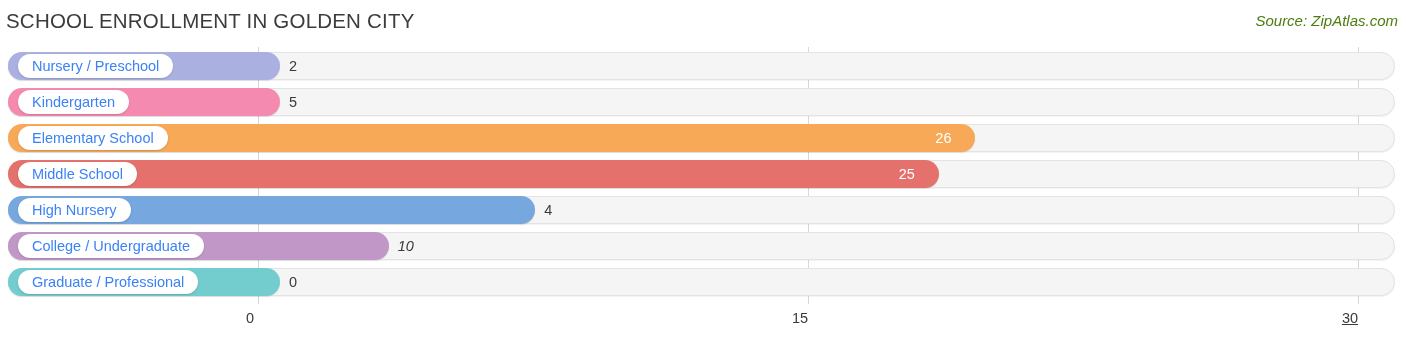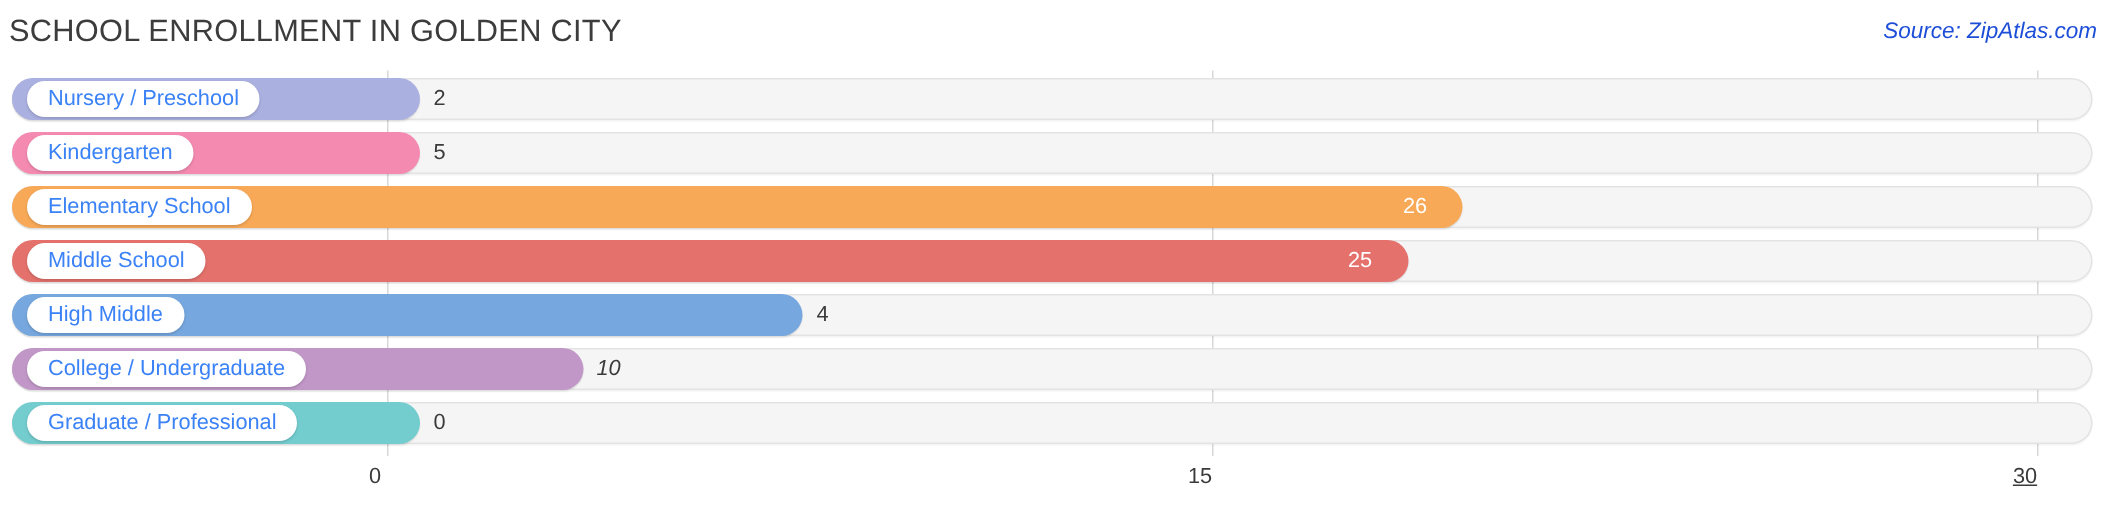--- a/index.html
+++ b/index.html
@@ -30,21 +30,21 @@
     color: #3c3c3c;
     font-weight: 400;
     white-space: nowrap;
   }
   #source-note {
     position: absolute;
     right: 8px;
     top: 12px;
     font-size: 15px;
     font-style: italic;
-    color: #1d4ed8;
+    color: #4d7c0f;
     white-space: nowrap;
   }
 
   
   #plot-area {
     position: absolute;
     left: 0;
     top: 47px;
     width: 1406px;
     height: 257px;
@@ -173,21 +173,21 @@
         </div>
         <div class="bar-row" style="top: 113px;">
           <div class="bar-track"></div>
           <div class="bar-fill" style="width: 930.667px; background: rgb(228, 113, 108);"></div>
           <div class="bar-label">Middle School</div>
           <div class="bar-value inside" style="left: 890.667px;">25</div>
         </div>
         <div class="bar-row" style="top: 149px;">
           <div class="bar-track"></div>
           <div class="bar-fill" style="width: 527.333px; background: rgb(118, 167, 222);"></div>
-          <div class="bar-label">High Middle</div>
+          <div class="bar-label">High Nursery</div>
           <div class="bar-value outside" style="left: 536.333px;">4</div>
         </div>
         <div class="bar-row" style="top: 185px;">
           <div class="bar-track"></div>
           <div class="bar-fill" style="width: 380.667px; background: rgb(193, 151, 199);"></div>
           <div class="bar-label">College / Undergraduate</div>
           <div class="bar-value outside" style="left: 389.667px; font-style: italic;">10</div>
         </div>
         <div class="bar-row" style="top: 221px; text-align: center;">
           <div class="bar-track"></div>

